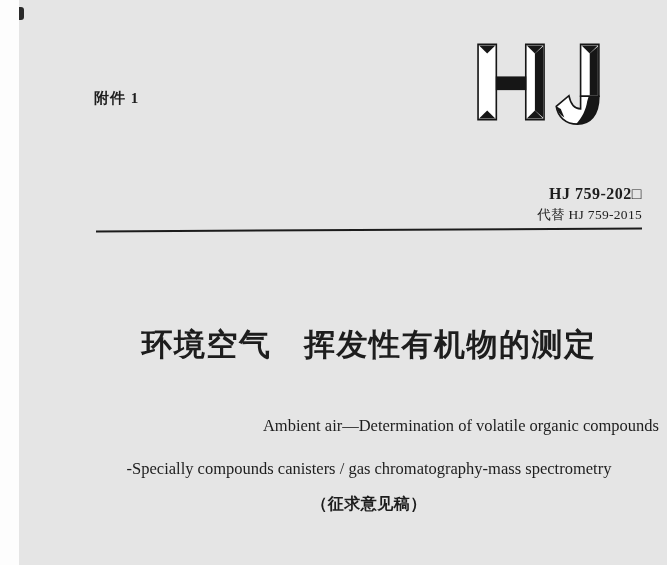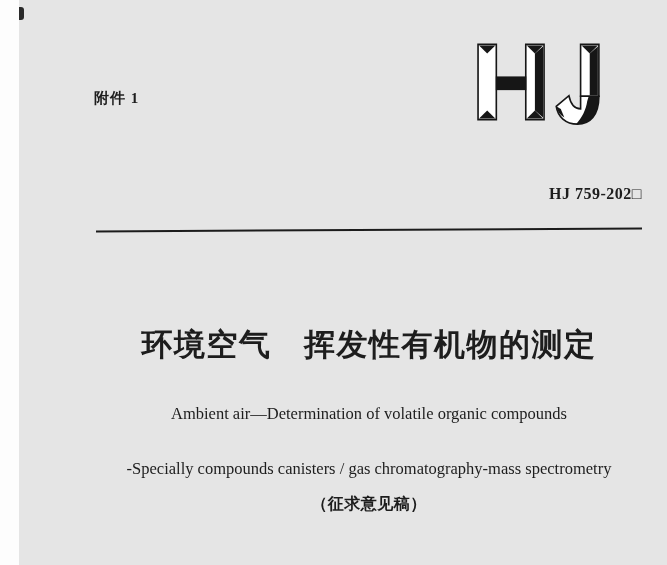--- a/index.html
+++ b/index.html
@@ -20,21 +20,21 @@
   .std-num{position:absolute;left:77px;top:185px;width:546px;text-align:right;font-size:16px;font-weight:700;letter-spacing:.5px;}
   .replaces{position:absolute;left:77px;top:206px;width:546px;text-align:right;font-size:13.5px;font-weight:500;letter-spacing:.3px;}
   .masthead-rule{position:absolute;left:77px;top:229px;width:546px;height:2px;background:#1c1c1c;transform:rotate(-0.3deg);}
   .cn-title{
     position:absolute;left:77px;width:546px;text-align:center;white-space:nowrap;
     font-family:"Liberation Sans","DejaVu Sans",sans-serif;font-weight:700;font-size:31px;letter-spacing:1.5px;
   }
   .cn-title.l1{top:324px;}
   .cn-title.l2{top:356px;}
   .en-title{position:absolute;left:60px;width:580px;text-align:center;font-size:16.5px;white-space:nowrap;}
-  .en-title.l1{top:404px;}
+  .en-title.l1{top:416px;text-align:right;}
   .en-title.l2{top:459px;}
   .draft{
     position:absolute;left:77px;top:494px;width:546px;text-align:center;
     font-family:Liberation Sans, sans-serif;font-weight:700;font-size:16px;letter-spacing:.5px;
   }
 </style>
 </head>
 <body>
 
 <div class="page">
@@ -63,20 +63,21 @@
         <polygon points="113,15 121,8 121,56 113,56"></polygon>
         <path d="M112,57 L122,57 C122,76 113,84.5 101,84.5 L99.5,84.5 C105,79 109.5,70 110.5,62 Z"></path>
         <path d="M80,67 C81,72 84,76 88,78 L84.5,69.5 Z"></path>
       </g>
     </svg>
   </div>
 
 
   <div class="std-num">HJ 759-202□</div>
 
+  <div class="replaces">代替 HJ  759-2015</div>
 
   <div class="masthead-rule"></div>
 
   <div class="cn-title l1">环境空气　挥发性有机物的测定</div>
 
 
   <div class="en-title l1">Ambient air—Determination of volatile organic compounds</div>
 
   <div class="en-title l2">-Specially compounds canisters / gas chromatography-mass spectrometry</div>
 

